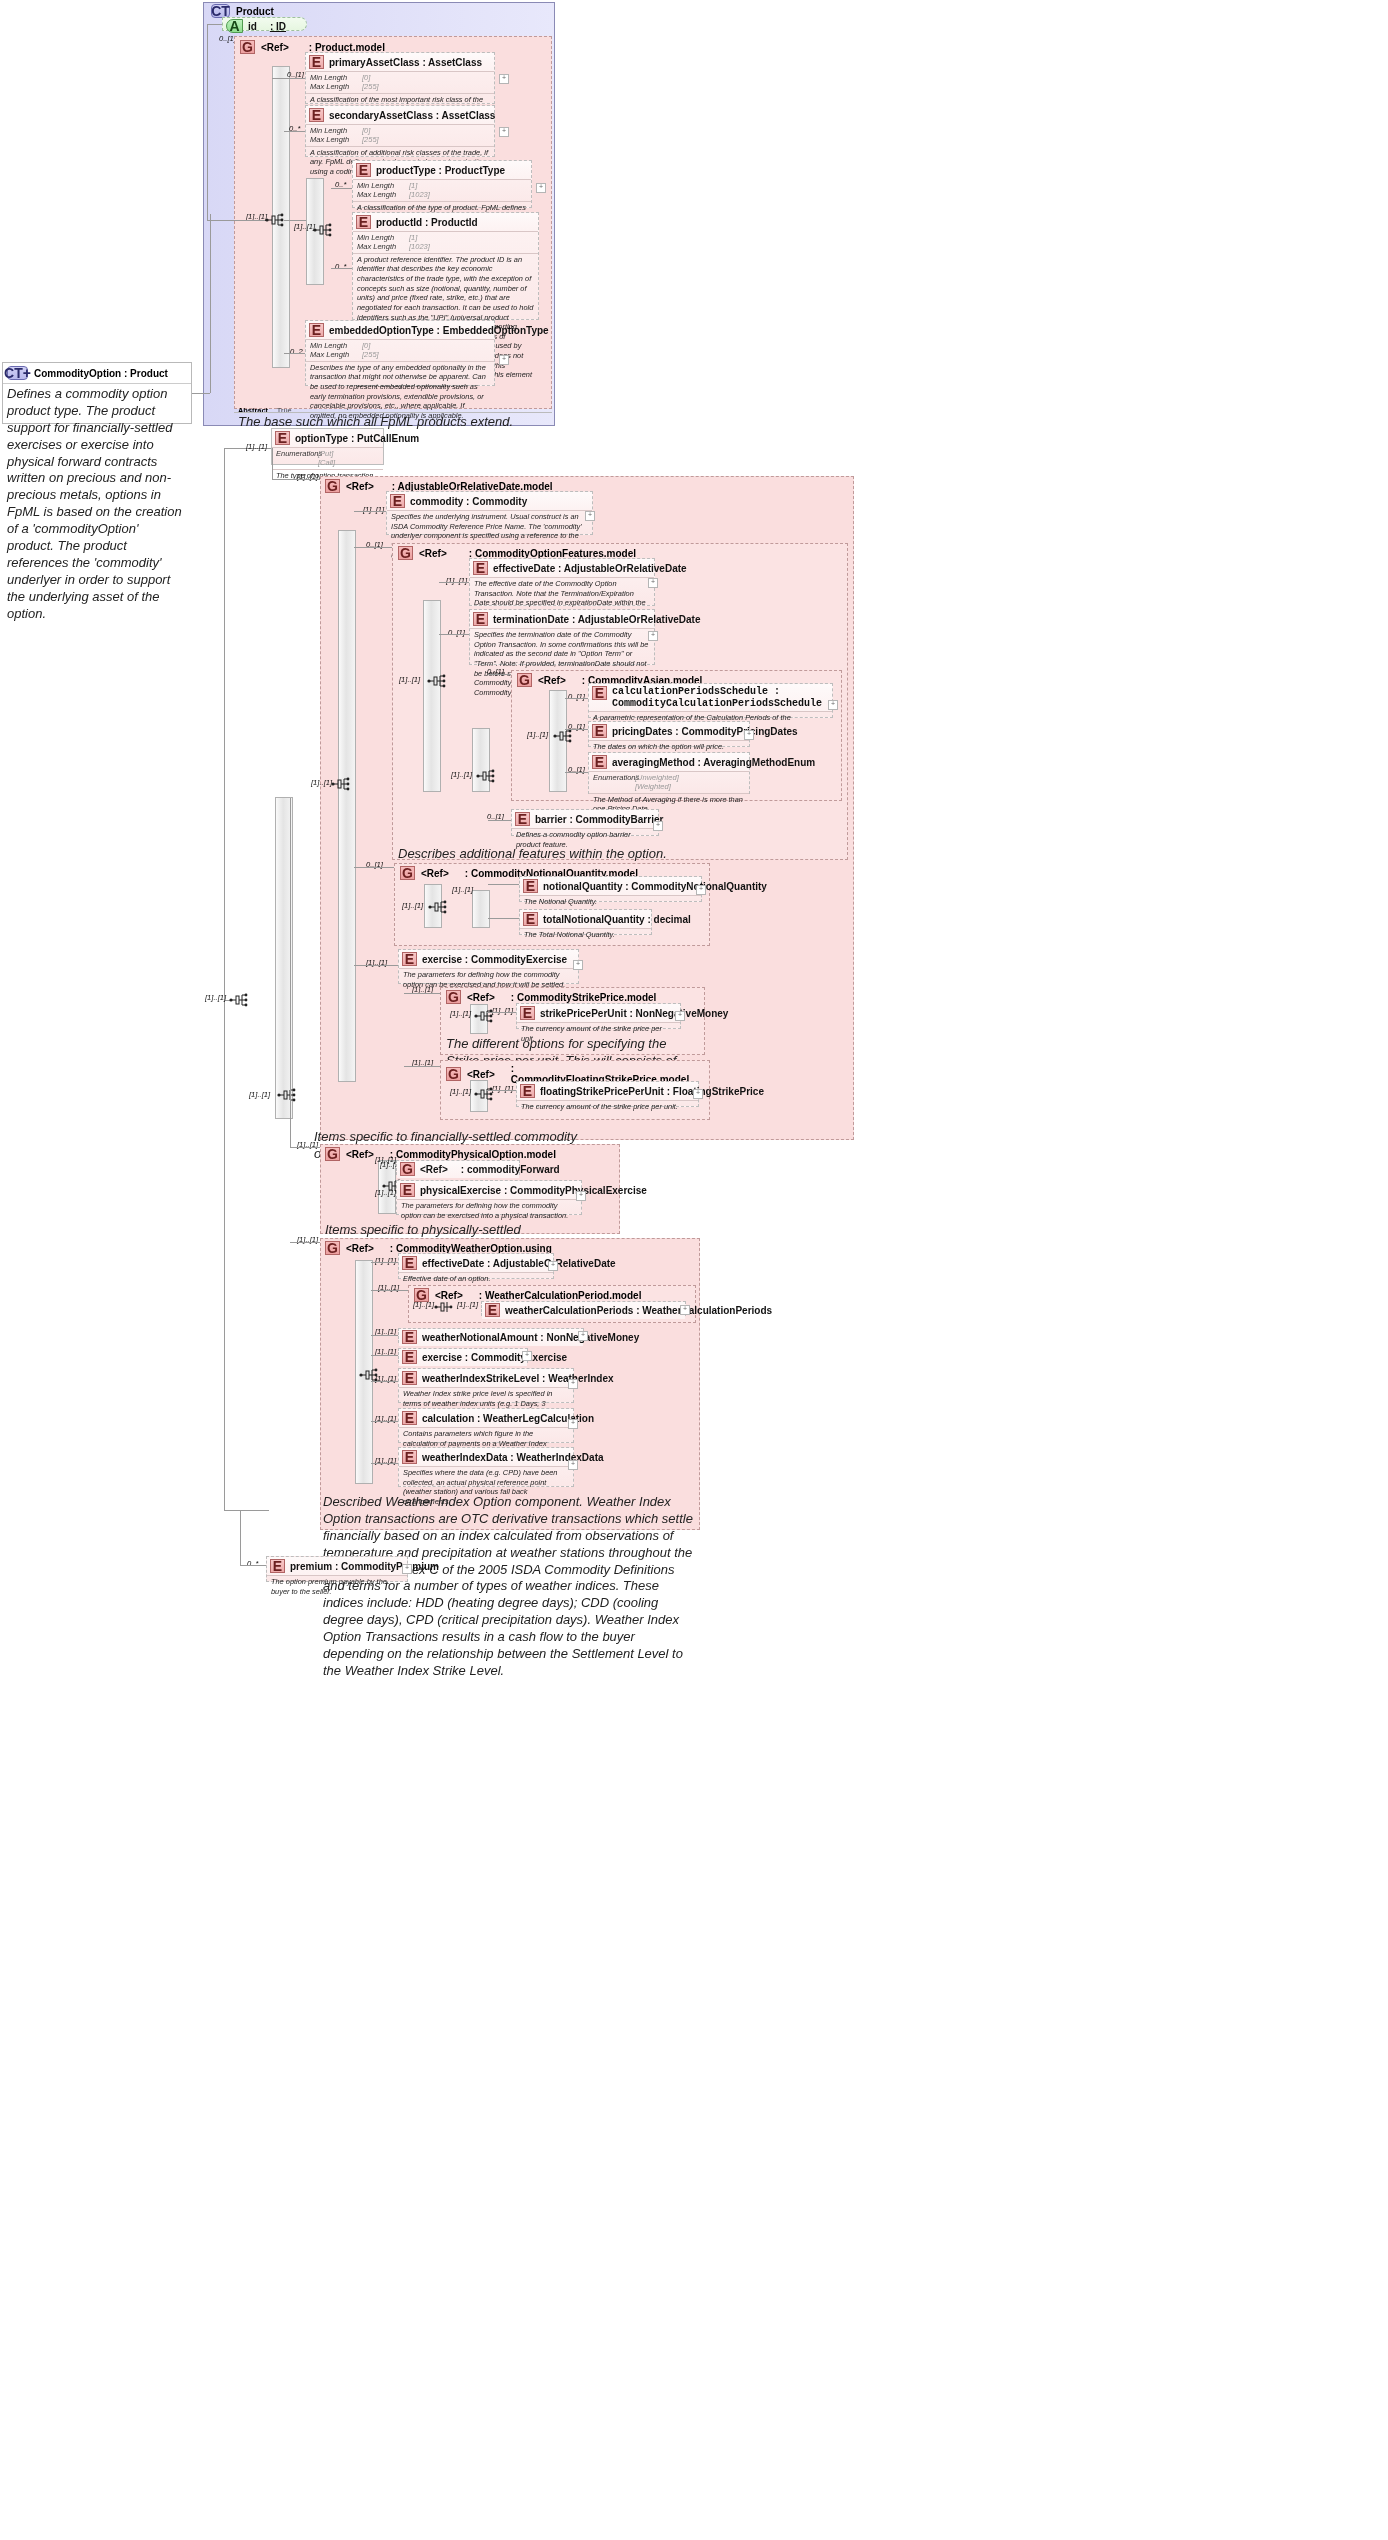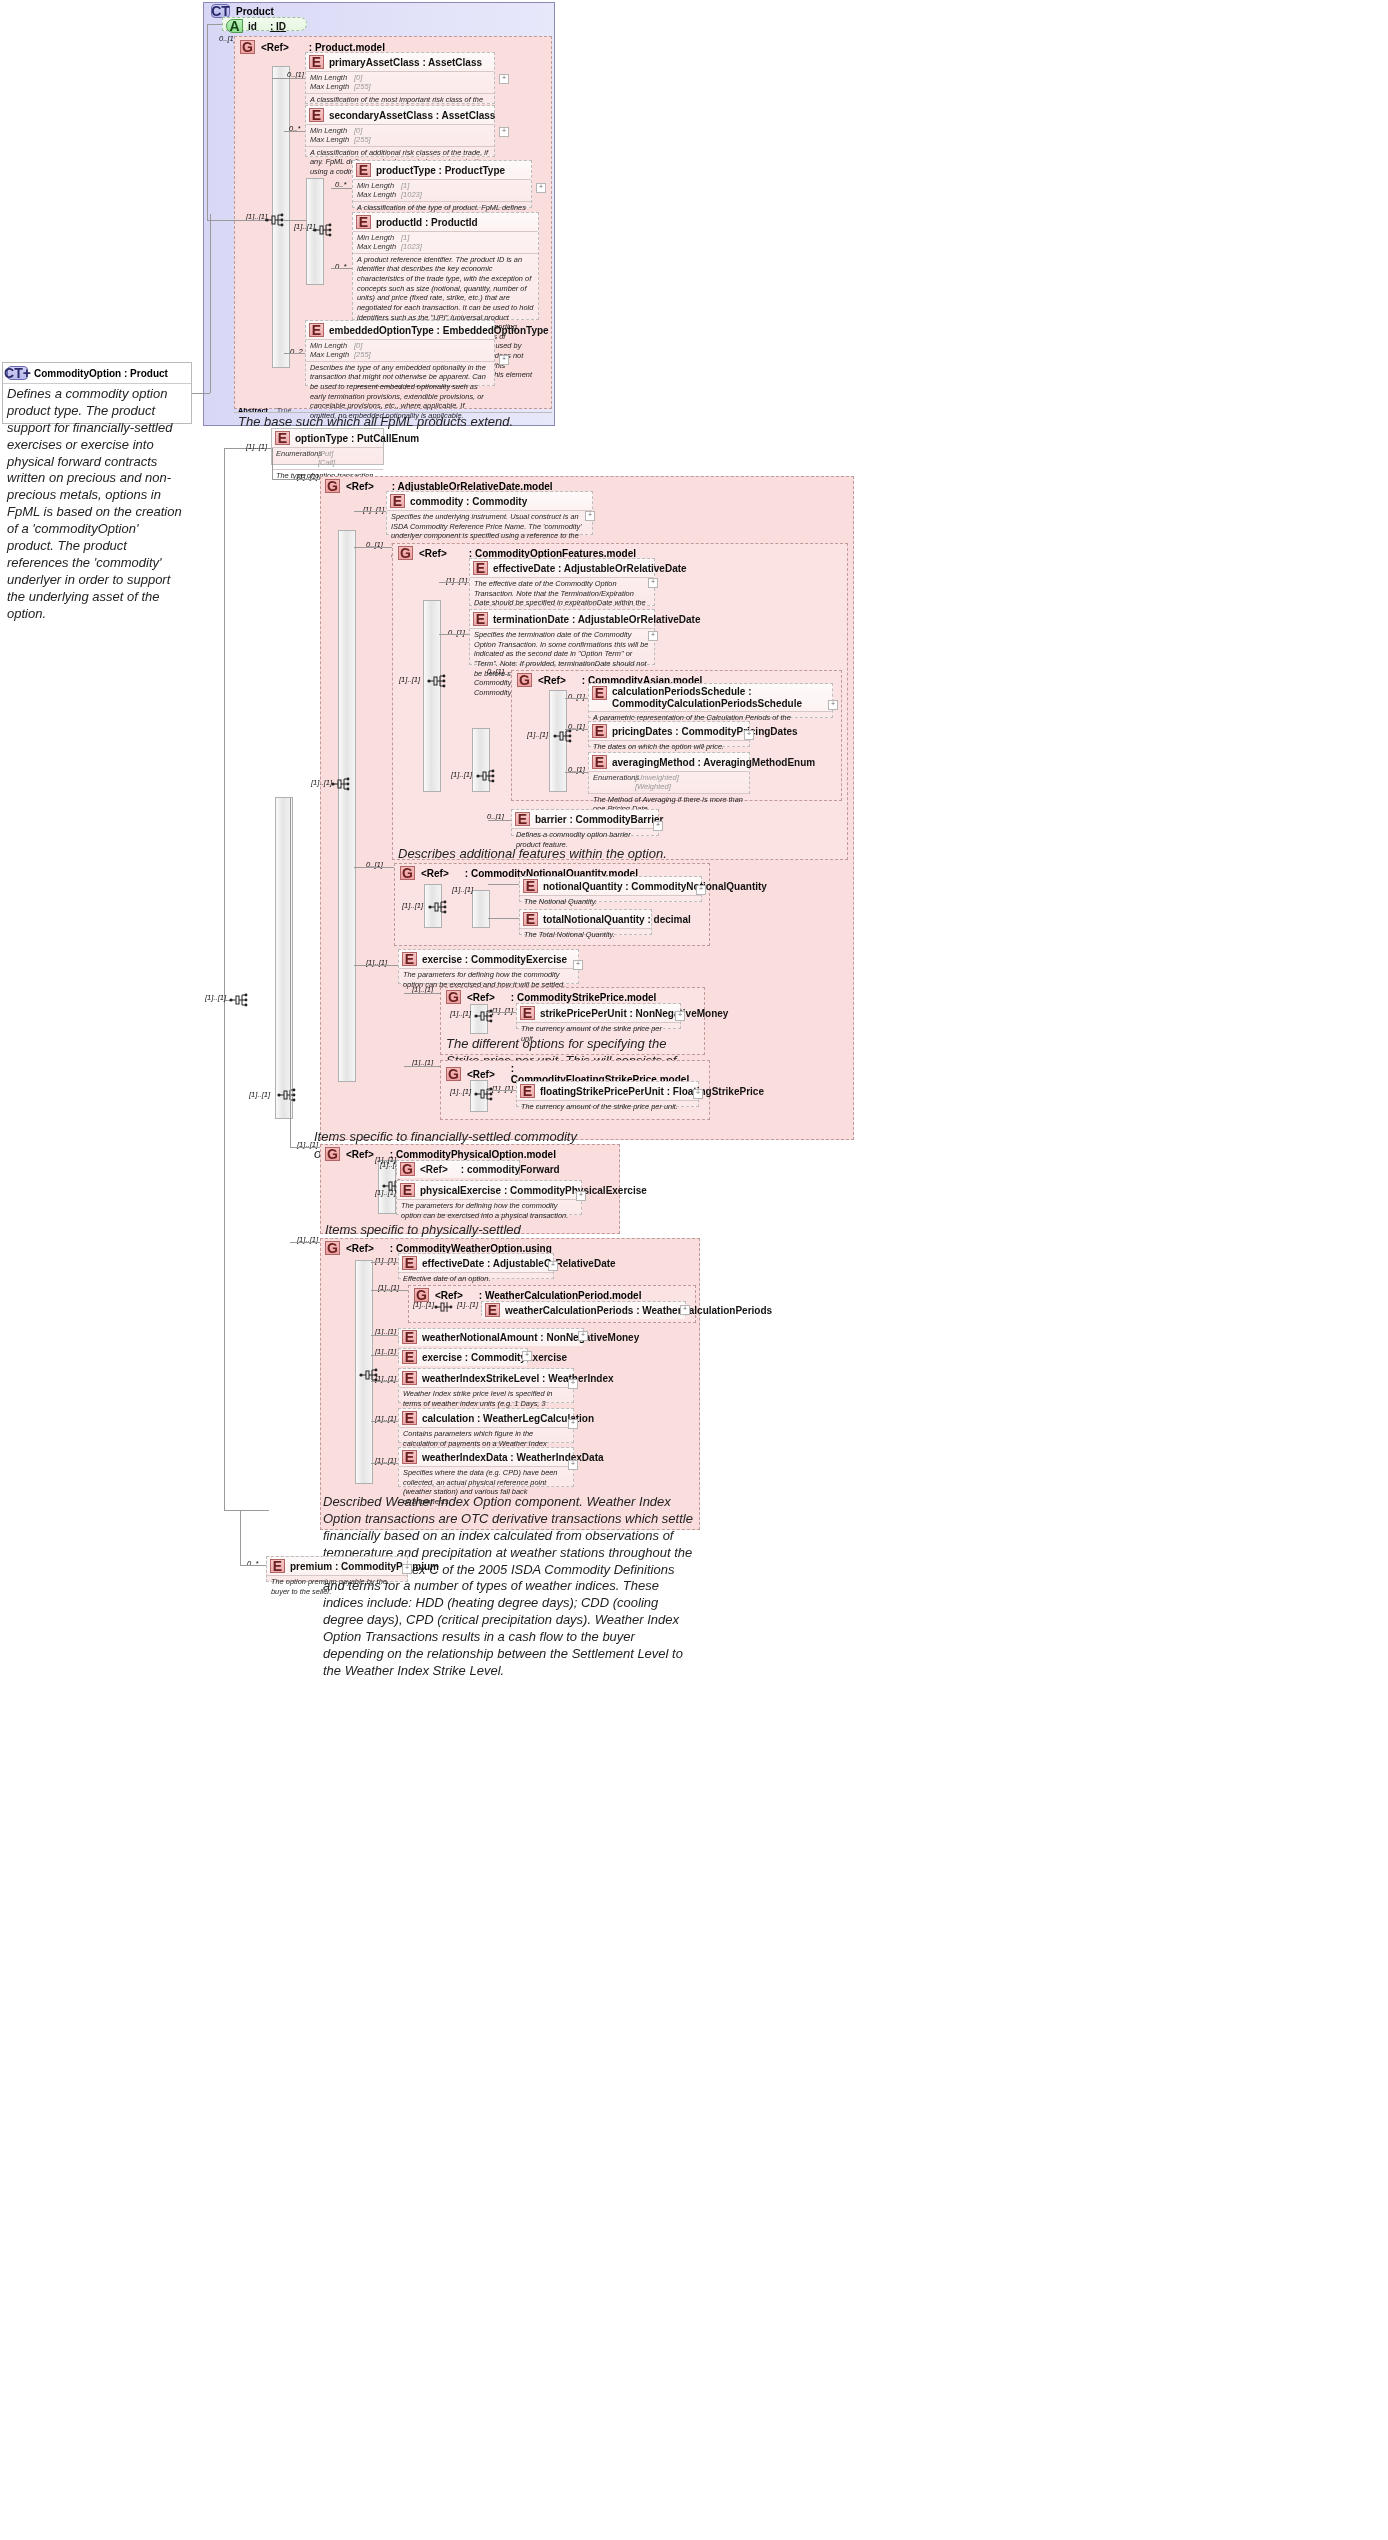--- a/index.html
+++ b/index.html
@@ -17,21 +17,21 @@
 
   
   .node{border:1px solid #bdbdbd;background:linear-gradient(to bottom,#fdf3f3,#fbe8e8);}
   .node.dashed{border:1px dashed #bdbdbd;}
   .node.attr{border:1px dashed #9fbf9f;background:linear-gradient(to bottom,#f2fbef,#e6f6e0);border-radius:0 8px 8px 0;}
   .node .hdr{display:flex;align-items:center;gap:5px;padding:2px 4px 2px 3px;background:linear-gradient(to bottom,#fefafa,#fdf2f2);}
   .node.attr .hdr{background:transparent;}
   .node .hdr .ttl{font-size:10px;font-weight:bold;color:#111;white-space:nowrap;}
   .node .body{border-top:1px solid #d9c6c6;padding:1px 4px;}
   .node .facets{display:flex;flex-wrap:wrap;font-style:italic;font-size:7.5px;color:#333;line-height:1.25;}
-  .node .facets .fk{width:44px;}
+  .node .facets .fk{width:52px;}
   .node .facets .fv{color:#999;}
   .node .doc{border-top:1px solid #d9c6c6;font-style:italic;font-size:7.4px;color:#222;line-height:1.3;padding:1px 4px 2px 4px;}
 
   
   .badge{display:inline-flex;align-items:center;justify-content:center;width:13px;height:12px;
     font-size:14px;font-weight:bold;border:1px solid #b06464;background:linear-gradient(to bottom,#f8c9c9,#eda9a9);
     color:#6b2020;flex:0 0 auto;}
   .badge.g{background:linear-gradient(to bottom,#f6bcbc,#ec9f9f);}
   .badge.a{border:1px solid #4f9a4f;background:linear-gradient(to bottom,#bdf0bd,#8fde8f);color:#174717;
     border-radius:7px 0 0 7px;width:15px;}
@@ -433,21 +433,21 @@
     <line x1="13" y1="8" x2="16" y2="8" stroke="#222"></line>
       <circle cx="17" cy="8" r="1.4" fill="#222"></circle>
     <line x1="13" y1="13" x2="16" y2="13" stroke="#222"></line>
       <circle cx="17" cy="13" r="1.4" fill="#222"></circle>
   </svg>
   <div class="card" style="left:527px;top:730px;">[1]..[1]</div>
 
   <div class="abs node dashed" style="left:588px;top:683px;width:245px;height:35px;">
     <div class="hdr" style="align-items:flex-start;">
       <span class="badge">E</span>
-      <span class="ttl" style="white-space:normal;line-height:1.15;">calculationPeriodsSchedule : CommodityCalculationPeriodsSchedule</span>
+      <span class="ttl" style="white-space:normal;line-height:1.15;font-family:Liberation Mono, monospace;">calculationPeriodsSchedule : CommodityCalculationPeriodsSchedule</span>
     </div>
     <div class="doc" style="border-top:1px solid #d9c6c6;">A parametric representation of the Calculation Periods of the Commodity Option Transaction.</div>
   </div>
   <div class="card" style="left:568px;top:692px;">0..[1]</div>
   <div class="plus" style="left:828px;top:700px;">+</div>
   <div class="hl" style="left:565px;top:698px;width:23px;"></div>
 
   <div class="abs node dashed" style="left:588px;top:721px;width:162px;height:26px;">
     <div class="hdr">
       <span class="badge">E</span>

